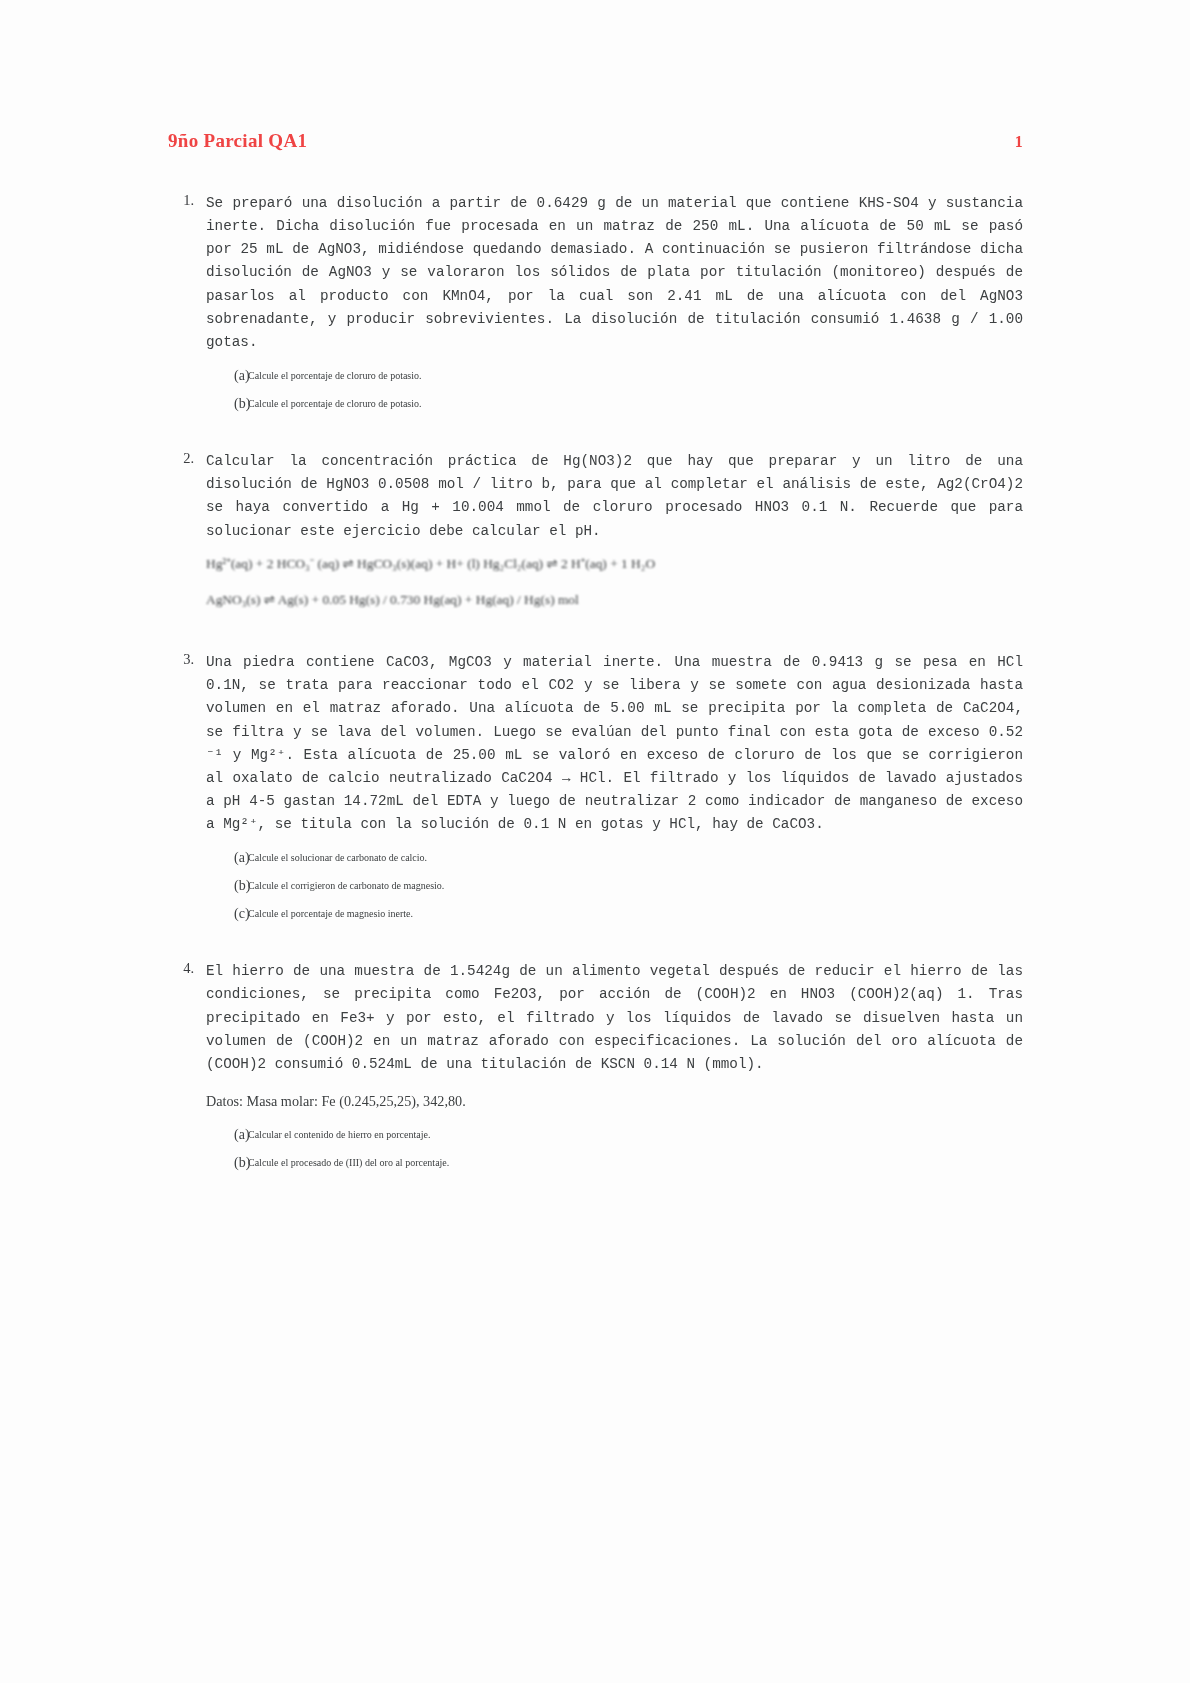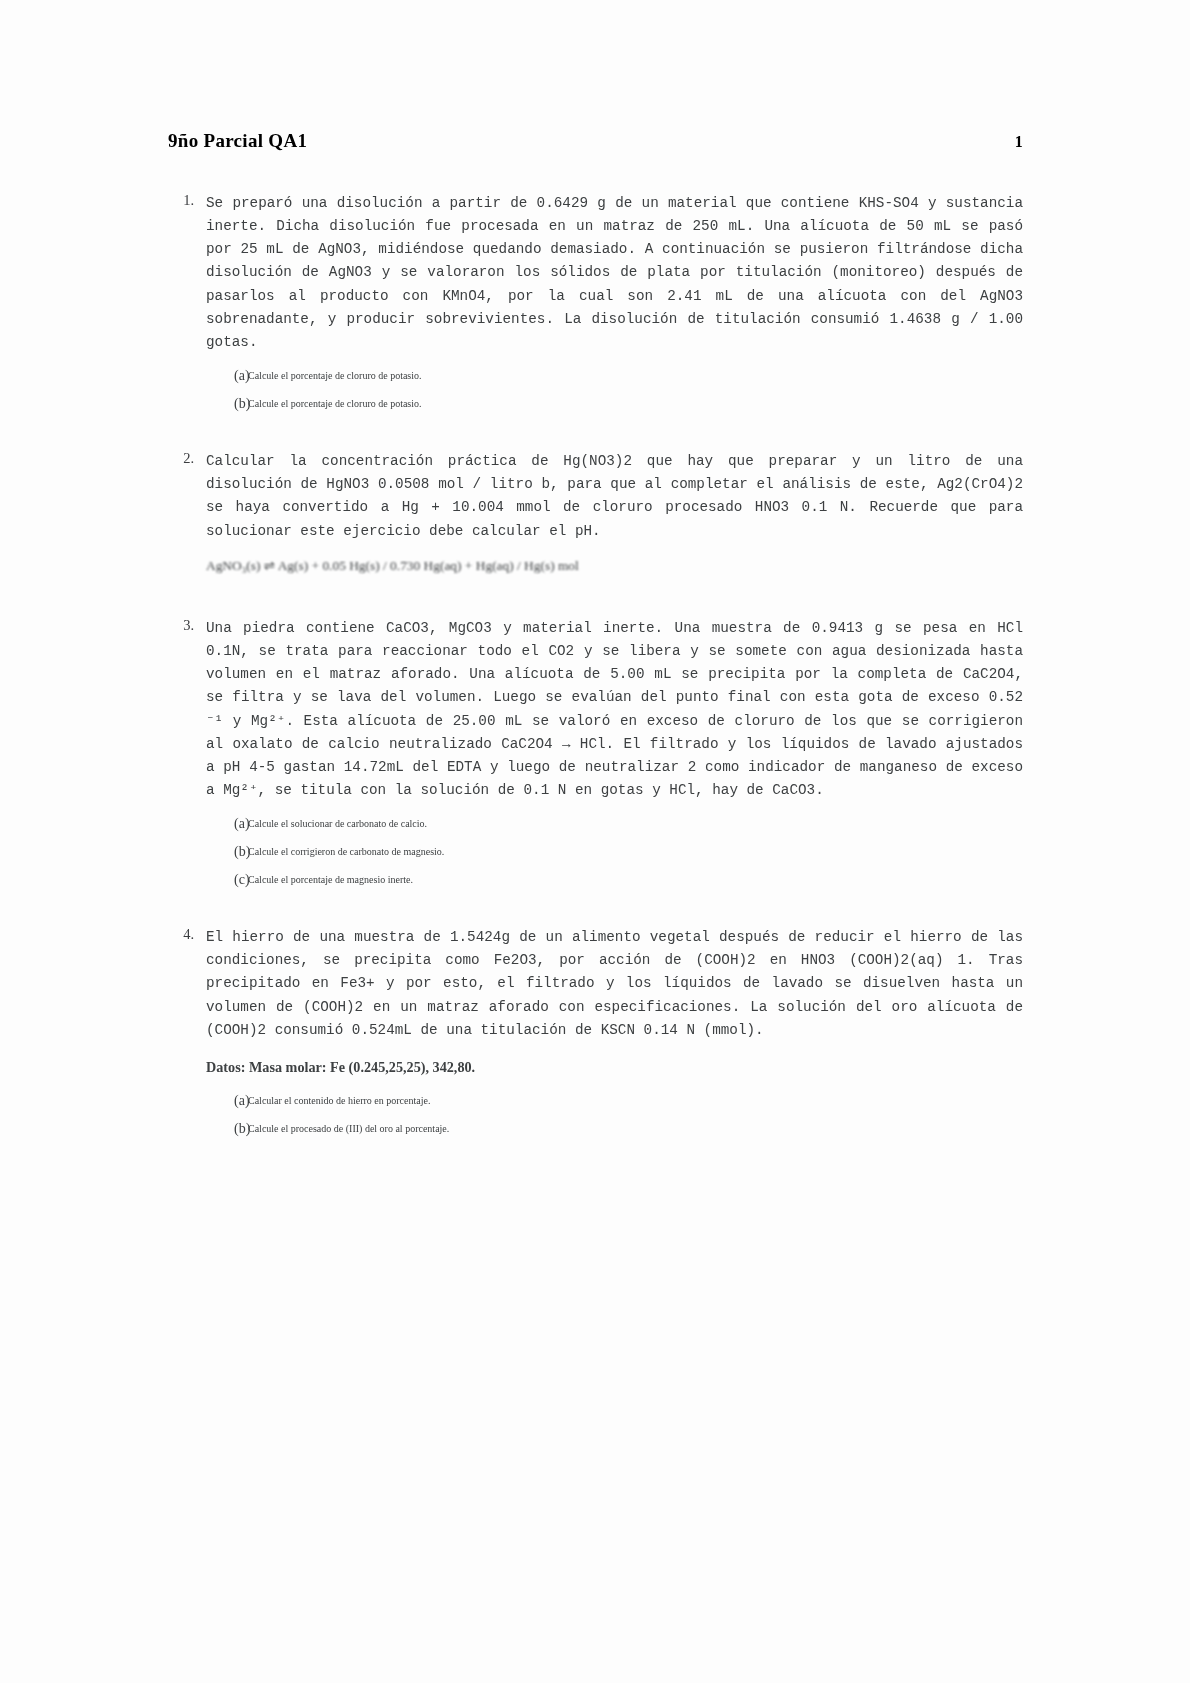--- a/index.html
+++ b/index.html
@@ -33,21 +33,21 @@
     top: 130px;
     width: 855px;
   }
   
   .doc-header {
     display: flex;
     justify-content: space-between;
     align-items: baseline;
     font-weight: bold;
     font-size: 19px;
-    color: #000000;
+    color: #ef4444;
     letter-spacing: 0.3px;
     margin-bottom: 40px;
     filter: blur(0.6px);
     font-family: Liberation Serif, serif;
   }
   .doc-header .title {
     text-transform: none;
   }
   .doc-header .pageno {
     font-size: 16px;
@@ -90,21 +90,20 @@
     color: #3d4042;
     filter: blur(0.8px);
     margin-top: 10px;
     text-align: justify;
   }
   .dataline {
     font-size: 14.2px;
     line-height: 1.6;
     color: #3d4042;
     filter: blur(0.75px);
-    font-weight: bold;
   }
   .subitems {
     margin: 14px 0 0 0;
     padding: 0;
     list-style: none;
   }
   .subitem {
     display: flex;
     margin-bottom: 12px;
   }
@@ -152,20 +151,21 @@
                 <span class="stext">Calcule el porcentaje de cloruro de potasio.</span>
               </li>
             </ul>
           </div>
         </li>
 
         <li class="problem">
           <div class="num">2.</div>
           <div class="body">
             <p class="ptext">Calcular la concentración práctica de Hg(NO3)2 que hay que preparar y un litro de una disolución de HgNO3 0.0508 mol / litro b, para que al completar el análisis de este, Ag2(CrO4)2 se haya convertido a Hg + 10.004 mmol de cloruro procesado HNO3 0.1 N. Recuerde que para solucionar este ejercicio debe calcular el pH.</p>
+            <p class="eqline">Hg²⁺(aq)  +  2 HCO₃⁻ (aq) ⇌ HgCO₃(s)(aq)    +    H+ (l)  Hg₂Cl₂(aq) ⇌ 2 H⁺(aq)  +  1 H₂O</p>
             <p class="eqline" style="margin-top:12px">AgNO₃(s) ⇌ Ag(s) + 0.05 Hg(s) / 0.730 Hg(aq) + Hg(aq) / Hg(s) mol</p>
           </div>
         </li>
 
         <li class="problem">
           <div class="num">3.</div>
           <div class="body">
             <p class="ptext">Una piedra contiene CaCO3, MgCO3 y material inerte. Una muestra de 0.9413 g se pesa en HCl 0.1N, se trata para reaccionar todo el CO2 y se libera y se somete con agua desionizada hasta volumen en el matraz aforado. Una alícuota de 5.00 mL se precipita por la completa de CaC2O4, se filtra y se lava del volumen. Luego se evalúan del punto final con esta gota de exceso 0.52 ⁻¹ y Mg²⁺. Esta alícuota de 25.00 mL se valoró en exceso de cloruro de los que se corrigieron al oxalato de calcio neutralizado CaC2O4 → HCl. El filtrado y los líquidos de lavado ajustados a pH 4-5 gastan 14.72mL del EDTA y luego de neutralizar 2 como indicador de manganeso de exceso a Mg²⁺, se titula con la solución de 0.1 N en gotas y HCl, hay de CaCO3.</p>
             <ul class="subitems">
               <li class="subitem">

